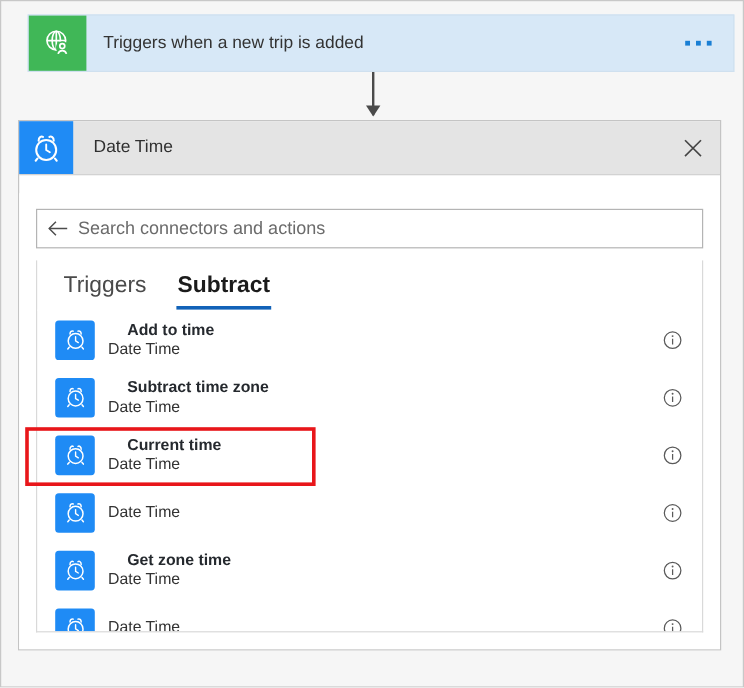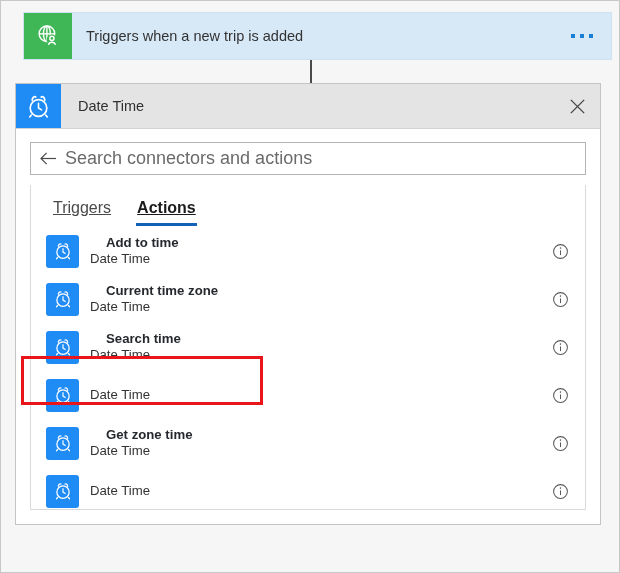--- a/index.html
+++ b/index.html
@@ -84,27 +84,28 @@
     width: 0; height: 0;
     border-left: 6px solid transparent;
     border-right: 6px solid transparent;
     border-top: 9px solid #4a4a4a;
   }
 
   
   .dt-panel {
     position: absolute;
     left: 14px;
-    top: 82px;
+    top: 99px;
     width: 586px;
     height: 442px;
     background: #ffffff;
     border: 1px solid #c4c4c4;
     display: flex;
     flex-direction: column;
+    gap: 15px;
   }
 
   .dt-header {
     height: 45px;
     min-height: 45px;
     background: #e4e4e4;
     display: flex;
     align-items: stretch;
     border-bottom: 1px solid #d2d2d2;
   }
@@ -154,21 +155,21 @@
     display: flex;
     align-items: center;
     justify-content: center;
     cursor: pointer;
   }
   .search-input {
     flex: 1;
     border: 0;
     outline: 0;
     font-family: "Liberation Sans", sans-serif;
-    font-size: 18px;
+    font-size: 15px;
     color: #6b6b6b;
     background: transparent;
     padding: 0 4px 0 0;
   }
   .search-input::placeholder { color: #6b6b6b; opacity: 1; }
 
   
   .list-box {
     flex: 1;
     margin-top: 10px;
@@ -184,24 +185,23 @@
     display: flex;
     align-items: flex-end;
     height: 42px;
     min-height: 42px;
     padding: 0 0 0 9px;
     border-bottom: 1px solid #ffffff;
   }
   .tab {
     position: relative;
     padding: 0 13px 9px 13px;
-    font-size: 16px;
+    font-size: 19px;
     color: #4a4a4a;
     cursor: pointer;
-    text-decoration: underline;
   }
   .tab.active {
     color: #1b1b1b;
     font-weight: bold;
   }
   .tab.active::after {
     content: "";
     position: absolute;
     left: 12px; right: 12px;
     bottom: 0;
@@ -320,21 +320,21 @@
             <polyline points="8,2 2,8 8,14" fill="none" stroke="#4c4c4c" stroke-width="1.3"></polyline>
           </svg>
         </div>
         <input class="search-input" type="text" placeholder="Search connectors and actions" style="">
       </div>
 
       <div class="list-box">
 
         <div class="tabs">
           <div class="tab">Triggers</div>
-          <div class="tab active">Actions</div>
+          <div class="tab active">Subtract</div>
         </div>
 
         <div class="list-scroll">
 
           <div class="action-row">
             <div class="action-icon">
               <svg width="20" height="20" viewBox="0 0 24 24" aria-hidden="true">
                 <circle cx="12" cy="13.3" r="7.4" fill="none" stroke="#ffffff" stroke-width="1.5"></circle>
                 <path d="M12 9.2v4.1l2.7 1.7" fill="none" stroke="#ffffff" stroke-width="1.4" stroke-linecap="round"></path>
                 <path d="M6.4 6.4 C6.4 3.9 8.3 2.8 9.6 3.6" fill="none" stroke="#ffffff" stroke-width="1.5" stroke-linecap="round"></path>
@@ -361,45 +361,45 @@
               <svg width="20" height="20" viewBox="0 0 24 24" aria-hidden="true">
                 <circle cx="12" cy="13.3" r="7.4" fill="none" stroke="#ffffff" stroke-width="1.5"></circle>
                 <path d="M12 9.2v4.1l2.7 1.7" fill="none" stroke="#ffffff" stroke-width="1.4" stroke-linecap="round"></path>
                 <path d="M6.4 6.4 C6.4 3.9 8.3 2.8 9.6 3.6" fill="none" stroke="#ffffff" stroke-width="1.5" stroke-linecap="round"></path>
                 <path d="M17.6 6.4 C17.6 3.9 15.7 2.8 14.4 3.6" fill="none" stroke="#ffffff" stroke-width="1.5" stroke-linecap="round"></path>
                 <line x1="5.6" y1="19.6" x2="4.2" y2="21.3" stroke="#ffffff" stroke-width="1.5" stroke-linecap="round"></line>
                 <line x1="18.4" y1="19.6" x2="19.8" y2="21.3" stroke="#ffffff" stroke-width="1.5" stroke-linecap="round"></line>
               </svg>
             </div>
             <div class="action-text">
-              <span class="action-title">Current time zone</span>
-              <span class="action-sub">Date Time</span>
-            </div>
-            <div class="info-icon">
-              <svg width="17" height="17" viewBox="0 0 18 18" aria-hidden="true">
-                <circle cx="9" cy="9" r="7.3" fill="none" stroke="#5a5a5a" stroke-width="1.1"></circle>
-                <circle cx="9" cy="5.4" r="0.85" fill="#5a5a5a"></circle>
-                <line x1="9" y1="7.8" x2="9" y2="12.8" stroke="#5a5a5a" stroke-width="1.1"></line>
-              </svg>
-            </div>
-          </div>
-
-          <div class="action-row">
-            <div class="action-icon">
-              <svg width="20" height="20" viewBox="0 0 24 24" aria-hidden="true">
-                <circle cx="12" cy="13.3" r="7.4" fill="none" stroke="#ffffff" stroke-width="1.5"></circle>
-                <path d="M12 9.2v4.1l2.7 1.7" fill="none" stroke="#ffffff" stroke-width="1.4" stroke-linecap="round"></path>
-                <path d="M6.4 6.4 C6.4 3.9 8.3 2.8 9.6 3.6" fill="none" stroke="#ffffff" stroke-width="1.5" stroke-linecap="round"></path>
-                <path d="M17.6 6.4 C17.6 3.9 15.7 2.8 14.4 3.6" fill="none" stroke="#ffffff" stroke-width="1.5" stroke-linecap="round"></path>
-                <line x1="5.6" y1="19.6" x2="4.2" y2="21.3" stroke="#ffffff" stroke-width="1.5" stroke-linecap="round"></line>
-                <line x1="18.4" y1="19.6" x2="19.8" y2="21.3" stroke="#ffffff" stroke-width="1.5" stroke-linecap="round"></line>
-              </svg>
-            </div>
-            <div class="action-text">
-              <span class="action-title">Search time</span>
+              <span class="action-title">Subtract time zone</span>
+              <span class="action-sub">Date Time</span>
+            </div>
+            <div class="info-icon">
+              <svg width="17" height="17" viewBox="0 0 18 18" aria-hidden="true">
+                <circle cx="9" cy="9" r="7.3" fill="none" stroke="#5a5a5a" stroke-width="1.1"></circle>
+                <circle cx="9" cy="5.4" r="0.85" fill="#5a5a5a"></circle>
+                <line x1="9" y1="7.8" x2="9" y2="12.8" stroke="#5a5a5a" stroke-width="1.1"></line>
+              </svg>
+            </div>
+          </div>
+
+          <div class="action-row">
+            <div class="action-icon">
+              <svg width="20" height="20" viewBox="0 0 24 24" aria-hidden="true">
+                <circle cx="12" cy="13.3" r="7.4" fill="none" stroke="#ffffff" stroke-width="1.5"></circle>
+                <path d="M12 9.2v4.1l2.7 1.7" fill="none" stroke="#ffffff" stroke-width="1.4" stroke-linecap="round"></path>
+                <path d="M6.4 6.4 C6.4 3.9 8.3 2.8 9.6 3.6" fill="none" stroke="#ffffff" stroke-width="1.5" stroke-linecap="round"></path>
+                <path d="M17.6 6.4 C17.6 3.9 15.7 2.8 14.4 3.6" fill="none" stroke="#ffffff" stroke-width="1.5" stroke-linecap="round"></path>
+                <line x1="5.6" y1="19.6" x2="4.2" y2="21.3" stroke="#ffffff" stroke-width="1.5" stroke-linecap="round"></line>
+                <line x1="18.4" y1="19.6" x2="19.8" y2="21.3" stroke="#ffffff" stroke-width="1.5" stroke-linecap="round"></line>
+              </svg>
+            </div>
+            <div class="action-text">
+              <span class="action-title">Current time</span>
               <span class="action-sub">Date Time</span>
             </div>
             <div class="info-icon">
               <svg width="17" height="17" viewBox="0 0 18 18" aria-hidden="true">
                 <circle cx="9" cy="9" r="7.3" fill="none" stroke="#5a5a5a" stroke-width="1.1"></circle>
                 <circle cx="9" cy="5.4" r="0.85" fill="#5a5a5a"></circle>
                 <line x1="9" y1="7.8" x2="9" y2="12.8" stroke="#5a5a5a" stroke-width="1.1"></line>
               </svg>
             </div>
           </div>

